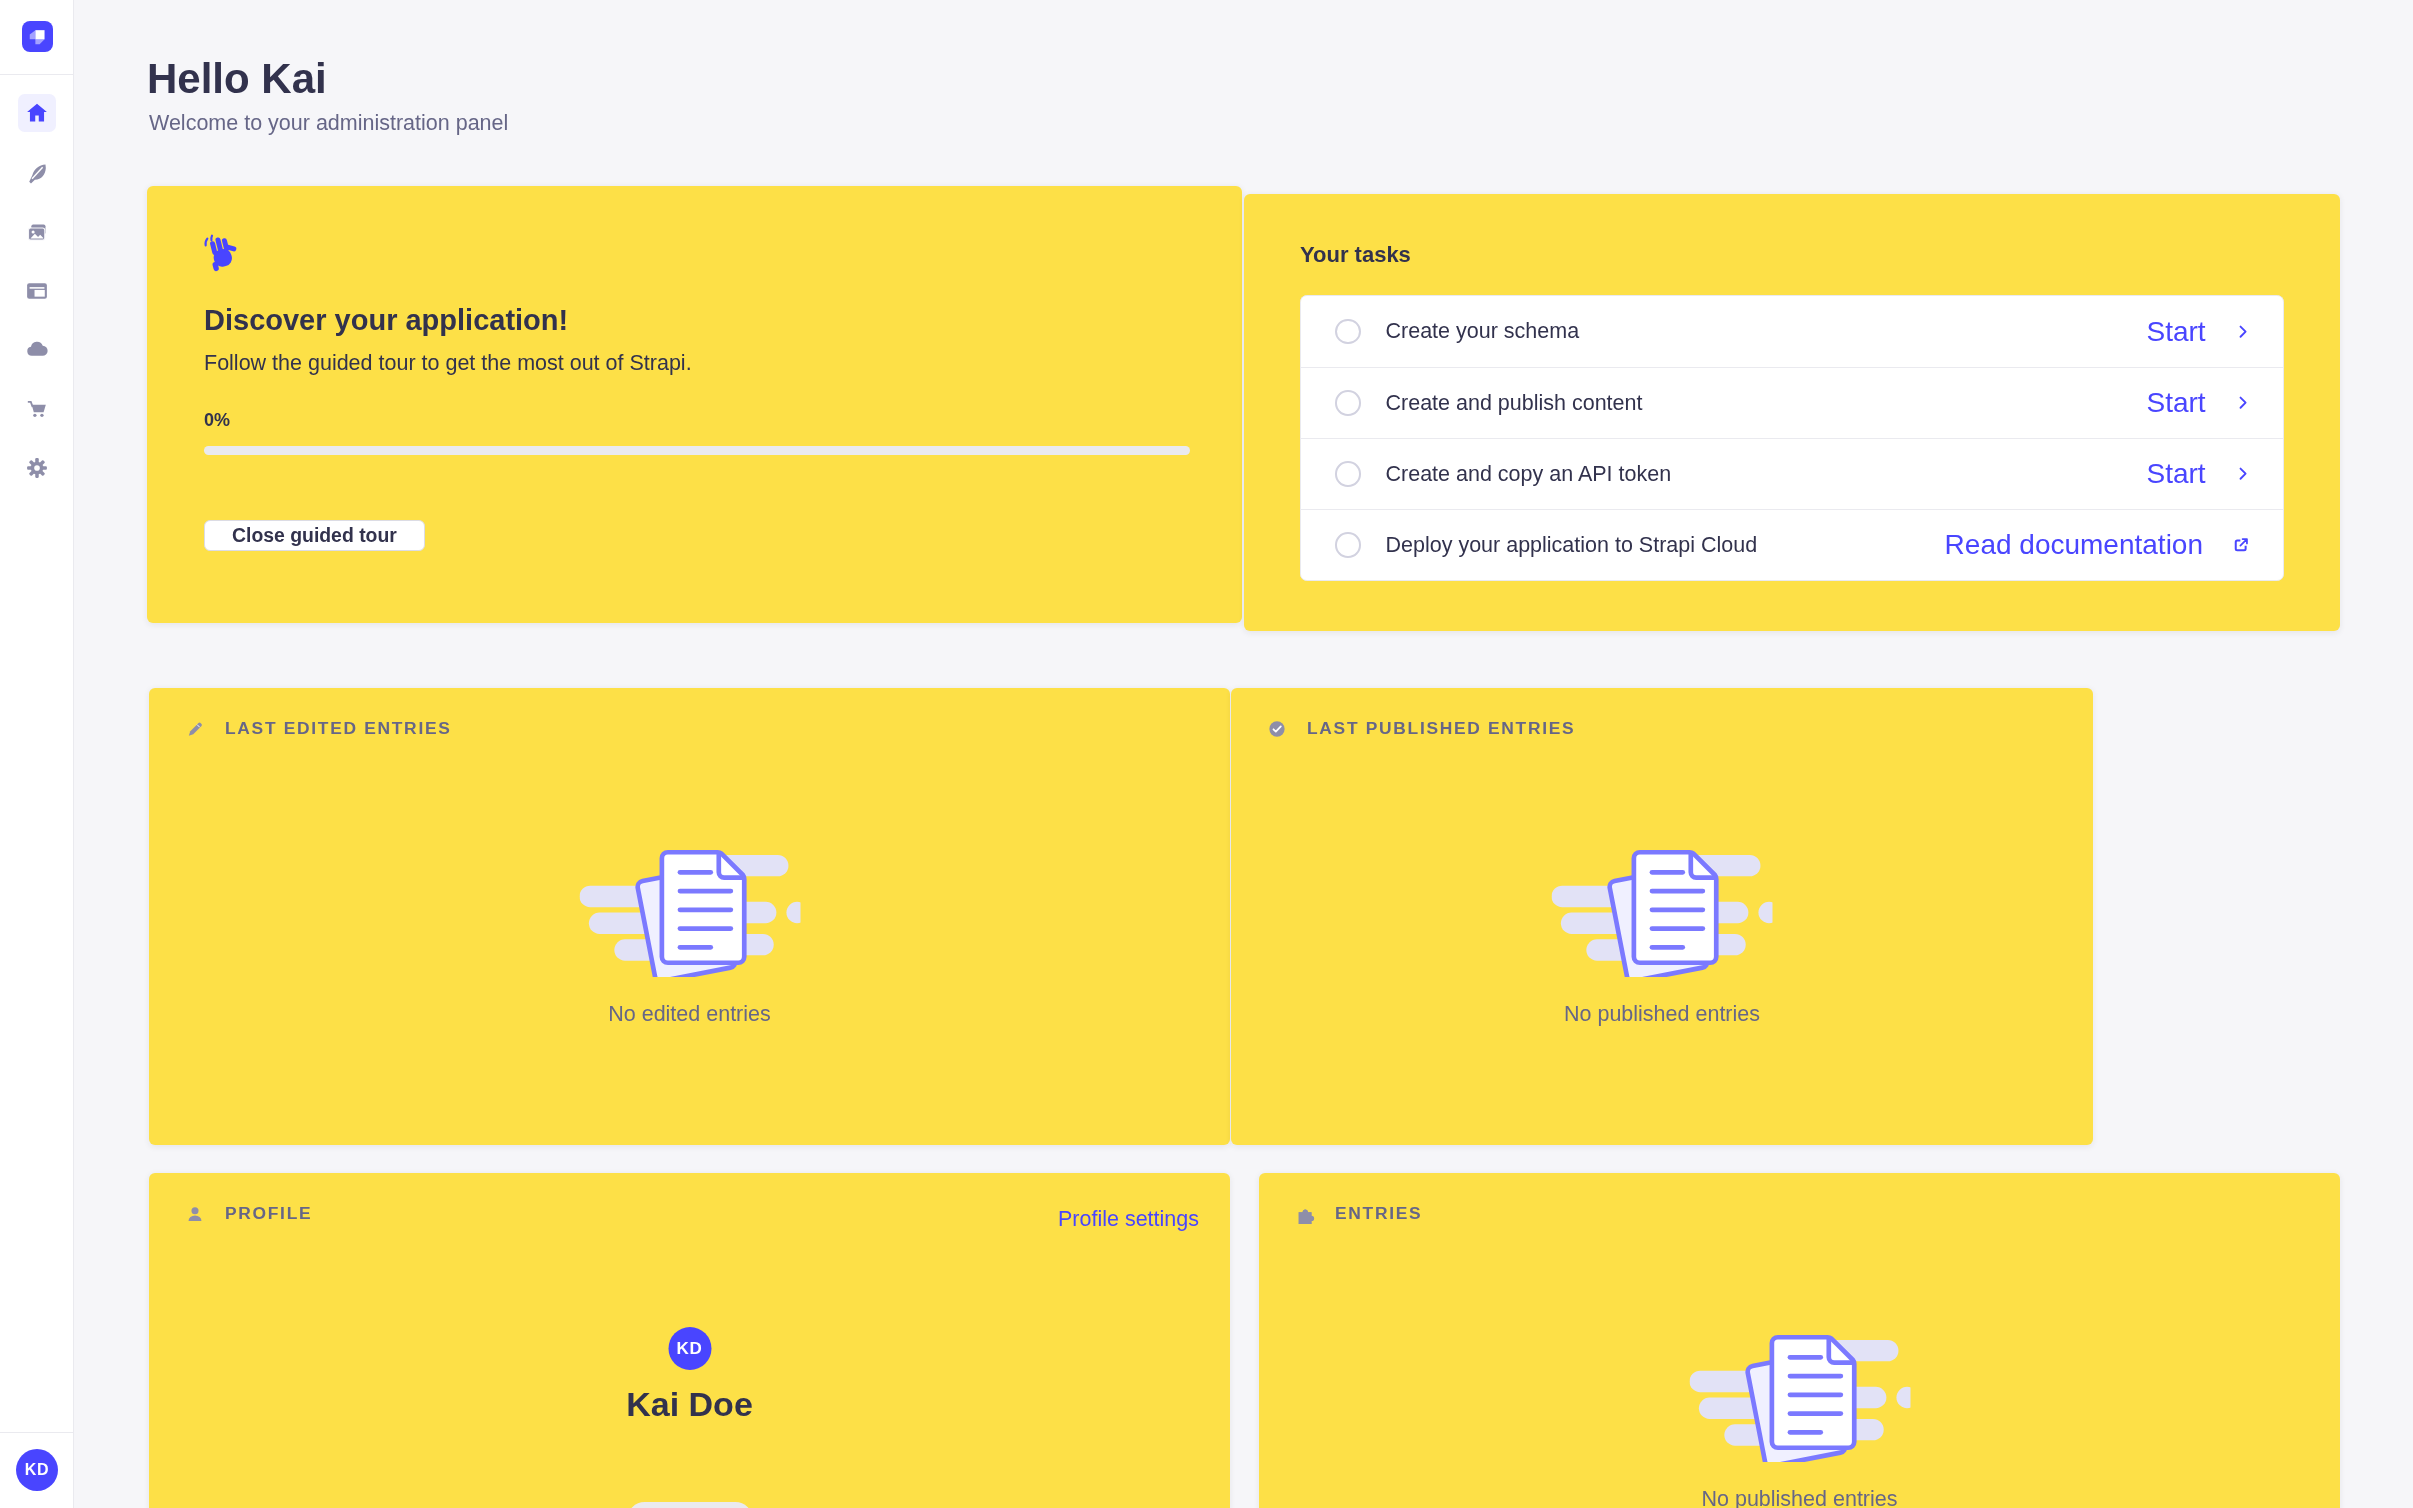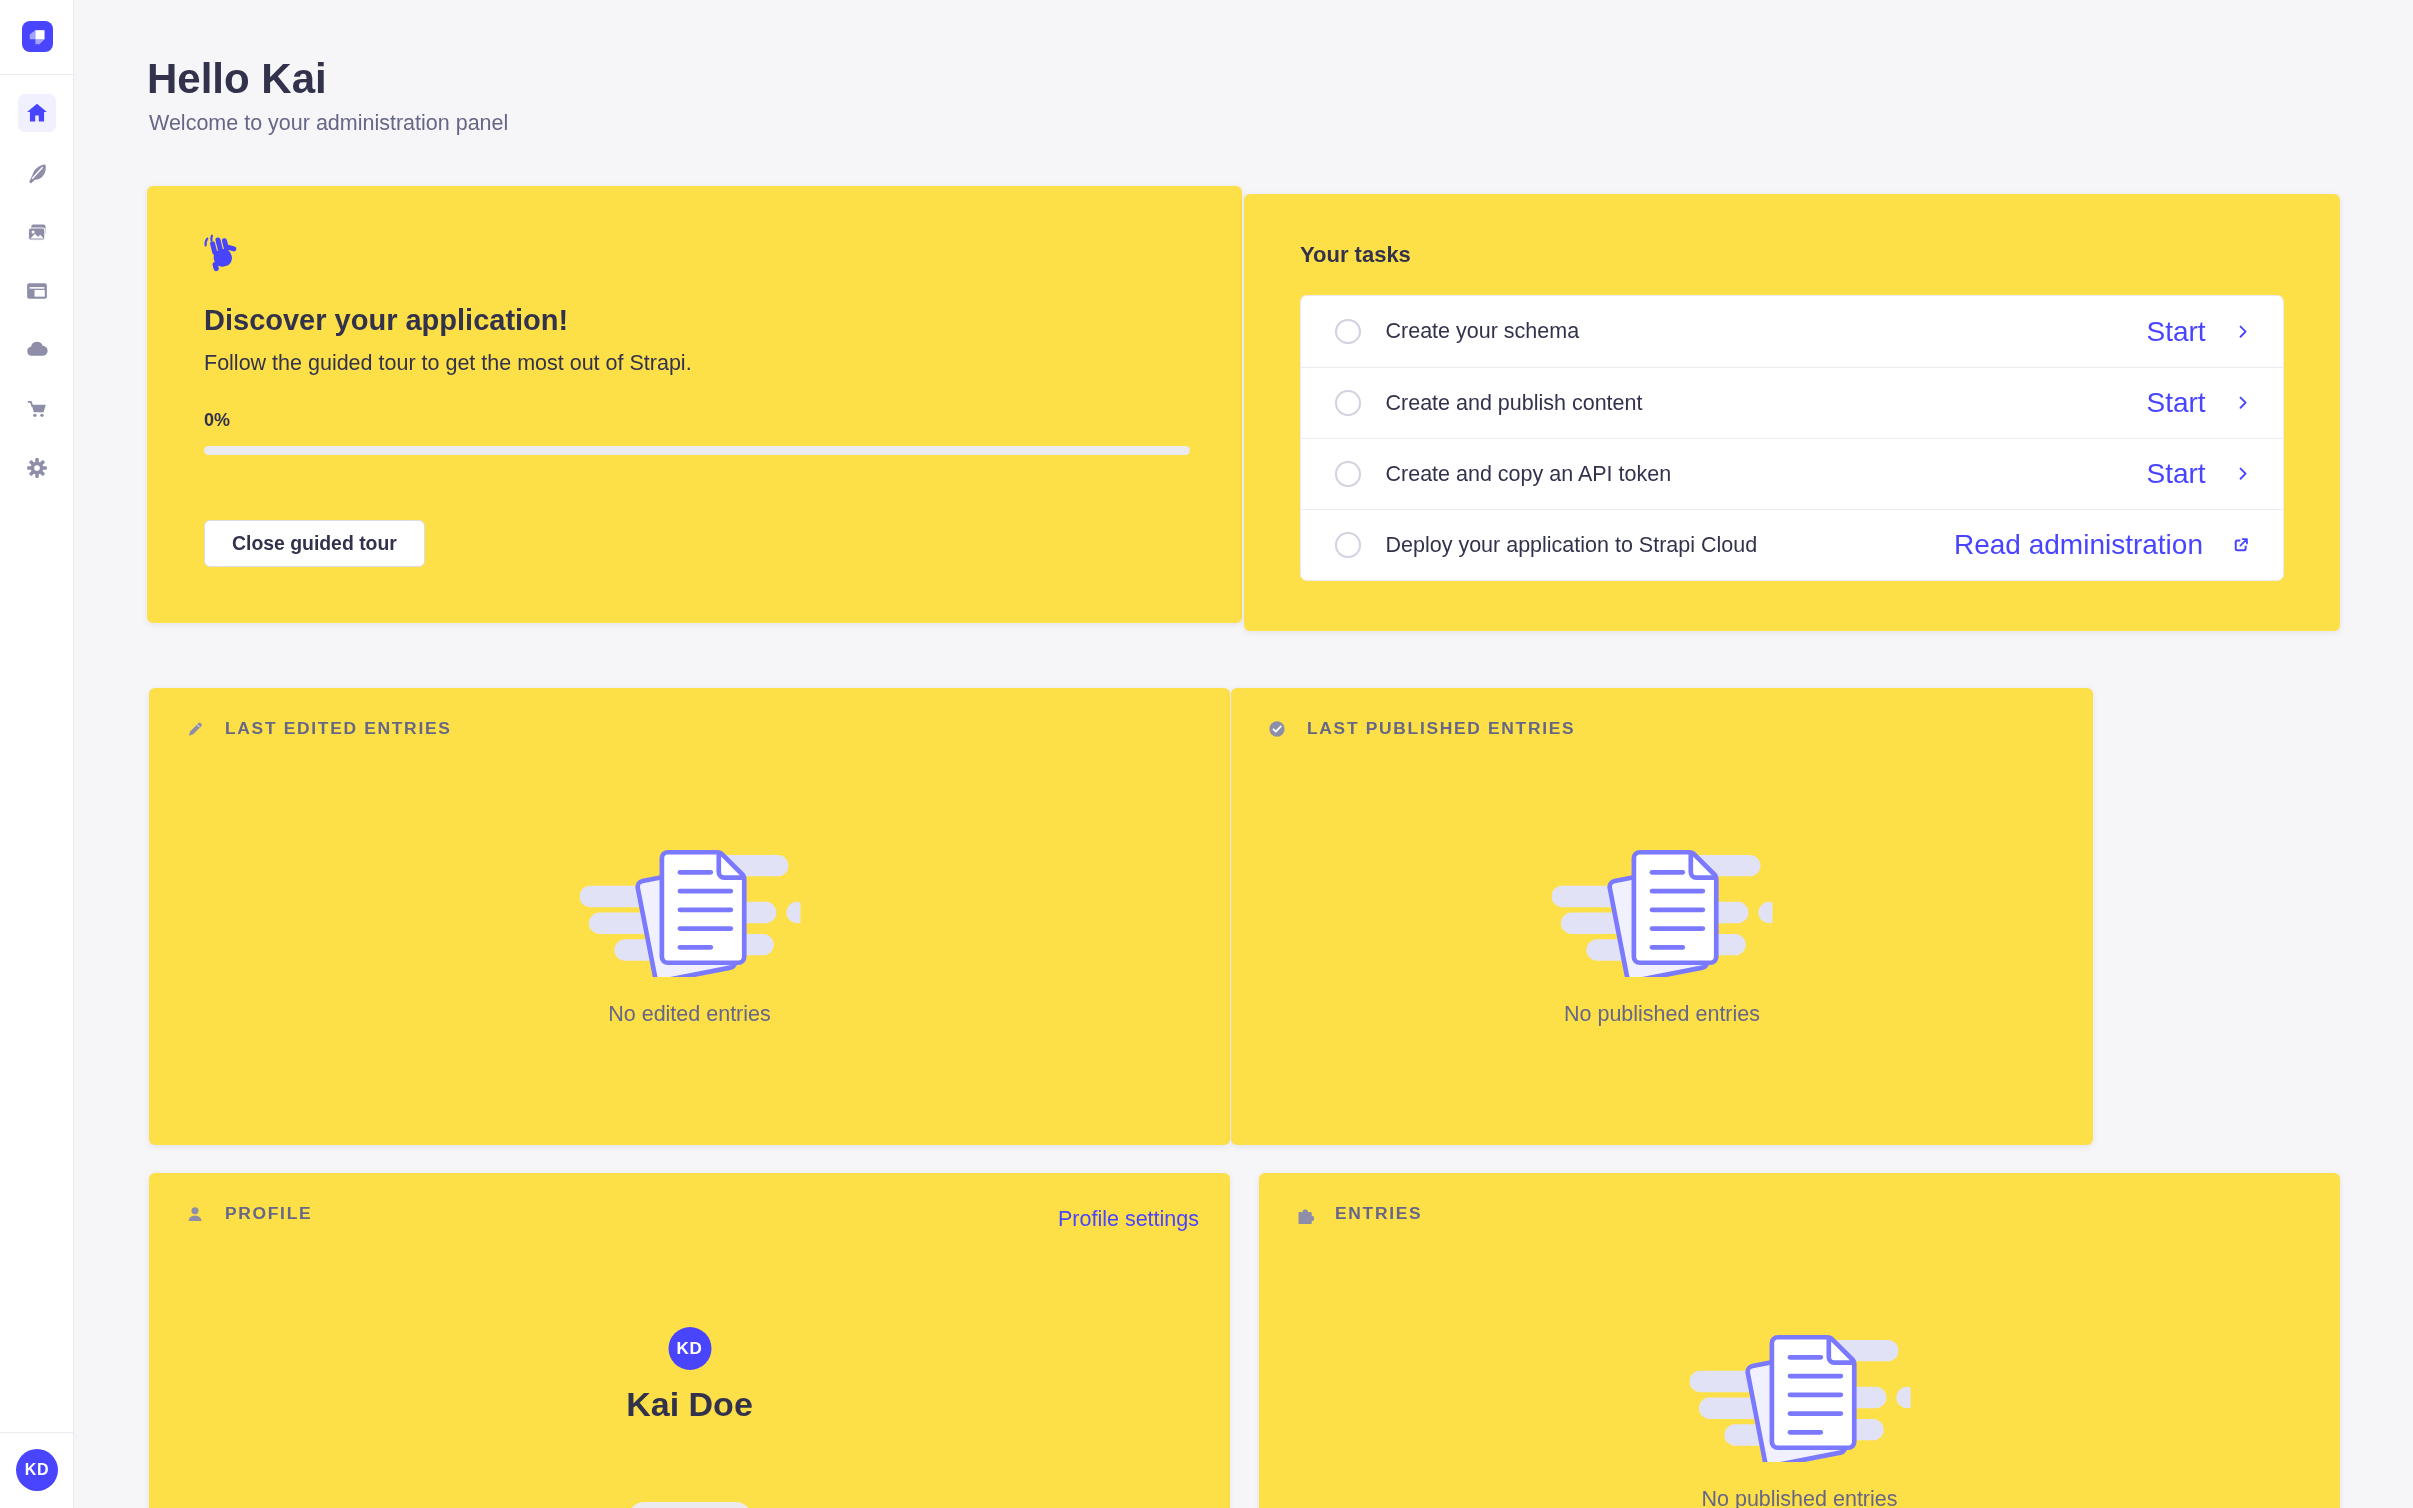--- a/index.html
+++ b/index.html
@@ -29,21 +29,21 @@
   #card-published{left:1231px;top:688px;width:862px;height:457px;text-decoration:underline;}
   #card-profile{left:149px;top:1173px;width:1081px;height:457px;}
   #card-entries{left:1259px;top:1173px;width:1081px;height:457px;}
   
   .hand{position:absolute;left:55px;top:47px;}
   .tour-title{position:absolute;left:57px;top:118px;font-size:29px;font-weight:700;color:#32324d;}
   .tour-sub{position:absolute;left:57px;top:165px;font-size:21.5px;color:#32324d;}
   .tour-progress-label{position:absolute;left:57px;top:224px;font-size:18px;font-weight:700;color:#32324d;}
   .tour-bar{position:absolute;left:57px;top:260px;width:986px;height:8.7px;border-radius:4.7px;background:#eaeaef;overflow:hidden;}
   .tour-bar-fill{height:100%;background:#4945ff;border-radius:4.7px;}
-  .tour-btn{position:absolute;left:57px;top:334px;height:47px;padding:0 27px;background:#fff;
+  .tour-btn{position:absolute;left:57px;top:334px;height:31px;padding:0 27px;background:#fff;
             border:1.3px solid #dcdce4;border-radius:6px;font-size:19.4px;font-weight:700;color:#32324d;
             display:flex;align-items:center;font-family:inherit;}
   
   .tasks-title{position:absolute;left:56px;top:48px;font-size:22px;font-weight:700;color:#32324d;}
   .task-list{position:absolute;left:56px;top:101px;width:984px;border:1.3px solid #eaeaef;
              border-radius:6.7px;background:#fff;box-sizing:border-box;}
   .task-row{height:71px;display:flex;align-items:center;padding:0 32px 0 34px;box-sizing:border-box;}
   .task-row + .task-row{border-top:1.3px solid #eaeaef;}
   .task-circle{width:25.5px;height:25.5px;border-radius:50%;border:2px solid #d2d2e0;box-sizing:border-box;flex:none;}
   .task-label{margin-left:25px;font-size:21.5px;color:#32324d;}
@@ -223,21 +223,21 @@
           <svg width="17.4" height="17.4" viewBox="0 0 24 24">
             <path d="M9 5l7 7-7 7" stroke="#4945ff" stroke-width="2.6" fill="none" stroke-linecap="round" stroke-linejoin="round"></path>
           </svg>
         </span>
       </div>
 
       <div class="task-row">
         <span class="task-circle"></span>
         <span class="task-label">Deploy your application to Strapi Cloud</span>
         <span class="task-action">
-          <span>Read administration</span>
+          <span>Read documentation</span>
           <svg width="20" height="20" viewBox="0 0 32 32">
             <path d="M6 11a4 4 0 0 1 4-4h5v3.2h-5a.8.8 0 0 0-.8.8v11a.8.8 0 0 0 .8.8h11a.8.8 0 0 0 .8-.8v-5H25v5a4 4 0 0 1-4 4H10a4 4 0 0 1-4-4z" fill="#4945ff"></path>
             <path d="M18.5 6.5h7v7M25 7 15 17" stroke="#4945ff" stroke-width="2.8" fill="none" stroke-linecap="round" stroke-linejoin="round"></path>
           </svg>
         </span>
       </div>
 
     </div>
   </section>
 

